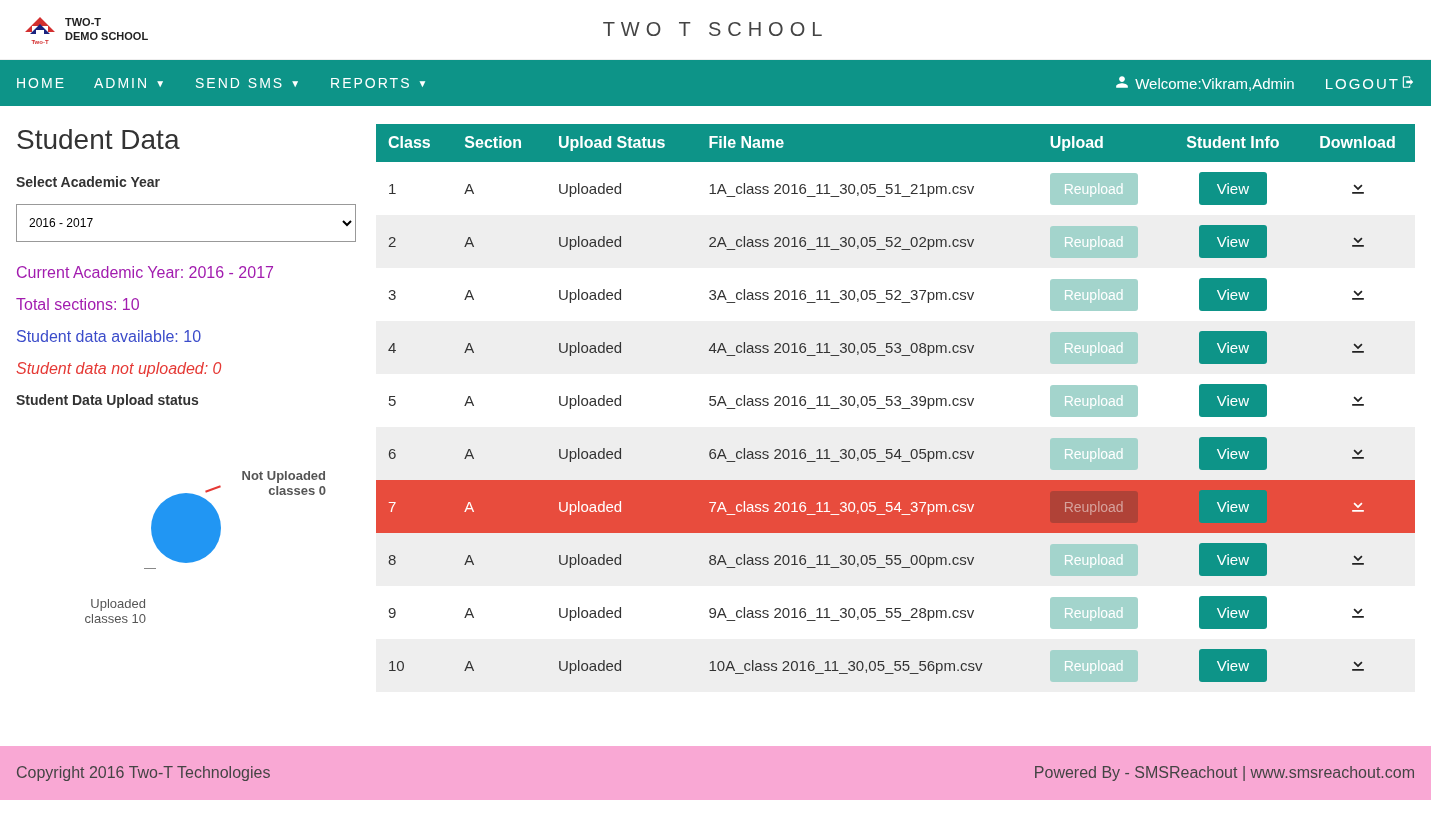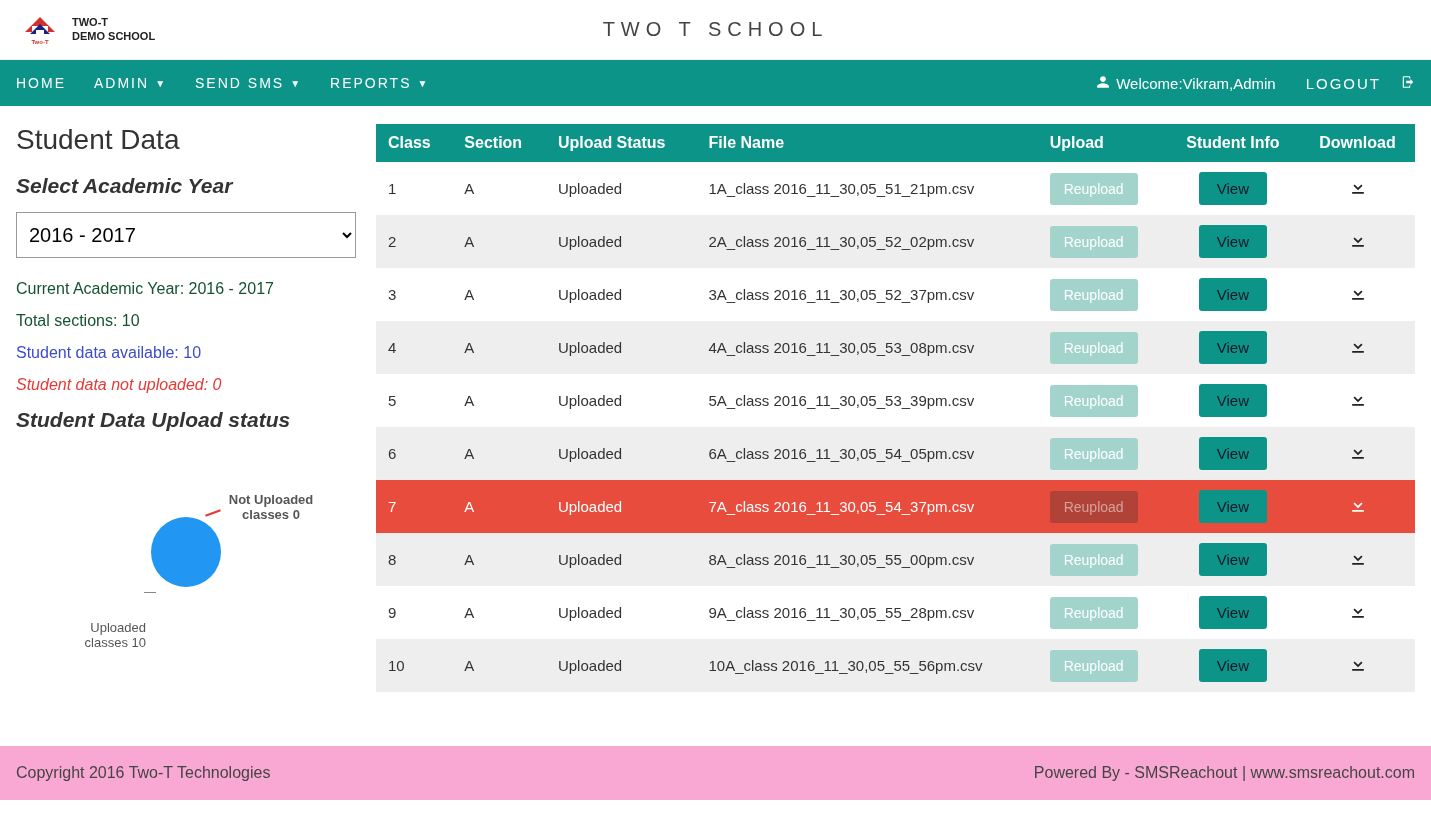--- a/index.html
+++ b/index.html
@@ -17,21 +17,21 @@
       display: flex;
       align-items: center;
       padding: 8px 20px;
       border-bottom: 1px solid #eee;
       position: relative;
       height: 60px;
     }
     .logo-area {
       display: flex;
       align-items: center;
-      gap: 12px;
+      gap: 5px;
     }
     .logo-icon {
       width: 40px;
       height: 40px;
       position: relative;
     }
     .logo-icon svg {
       width: 100%;
       height: 100%;
     }
@@ -86,56 +86,55 @@
       align-items: center;
       gap: 6px;
       font-size: 15px;
     }
     .logout {
       font-size: 15px;
       letter-spacing: 2px;
       cursor: pointer;
       display: flex;
       align-items: center;
-      gap: 20px;
+      gap: 1px;
     }
     .main {
       display: flex;
       padding: 18px 16px;
       gap: 20px;
       min-height: 640px;
     }
     .sidebar {
       width: 340px;
       flex-shrink: 0;
     }
     .page-title {
       font-size: 28px;
       font-weight: 400;
       color: #333;
       margin-bottom: 18px;
     }
     .label-bold {
       font-weight: bold;
-      font-size: 21px;
+      font-size: 14px;
       margin-bottom: 14px;
-      font-style: italic;
     }
     .year-select {
       width: 100%;
       padding: 10px 8px;
-      font-size: 20px;
+      font-size: 12px;
       border: 1px solid #999;
       background: #fff;
       margin-bottom: 22px;
     }
     .stat-line {
       font-size: 16px;
       margin-bottom: 14px;
-      color: #14532d;
+      color: #a21caf;
     }
     .stat-blue {
       color: #3b4cca;
     }
     .stat-red {
       color: #e53935;
       font-style: italic;
     }
     .pie-area {
       margin-top: 40px;
@@ -163,21 +162,21 @@
       width: 100px;
       margin-top: 48px;
     }
     .pie-label-right {
       position: absolute;
       right: 30px;
       top: 20px;
       font-size: 13px;
       font-weight: 600;
       color: #555;
-      text-align: center;
+      text-align: right;
       width: 110px;
     }
     .pie-connector-left {
       position: absolute;
       width: 12px;
       height: 1px;
       background: #888;
       left: 128px;
       top: 120px;
     }
@@ -233,21 +232,21 @@
       border-radius: 3px;
       cursor: pointer;
       font-weight: 500;
     }
     tr.highlight .btn-reupload {
       background: #b04237;
       color: #d6a29c;
     }
     .btn-view {
       background: #0d9488;
-      color: #0f172a;
+      color: #ffffff;
       border: none;
       padding: 8px 18px;
       font-size: 15px;
       border-radius: 3px;
       cursor: pointer;
       font-weight: 500;
     }
     .download-icon {
       cursor: pointer;
       display: inline-block;

